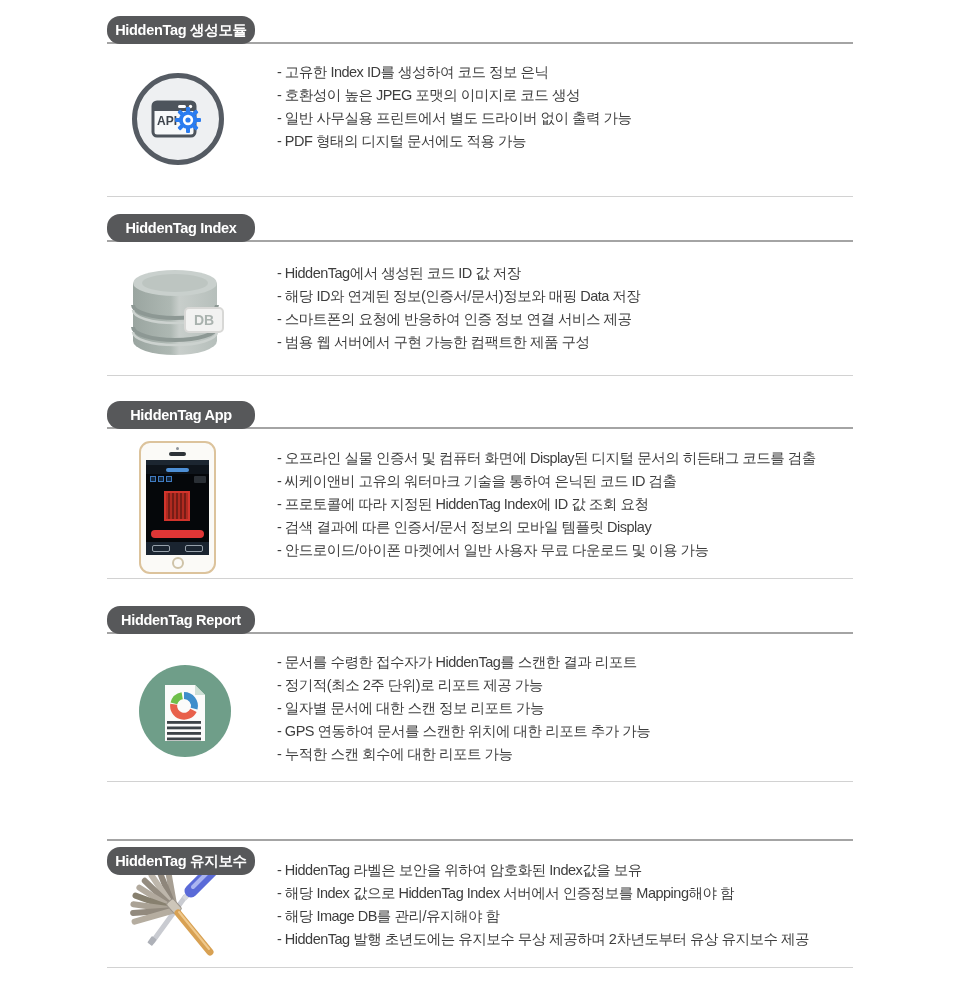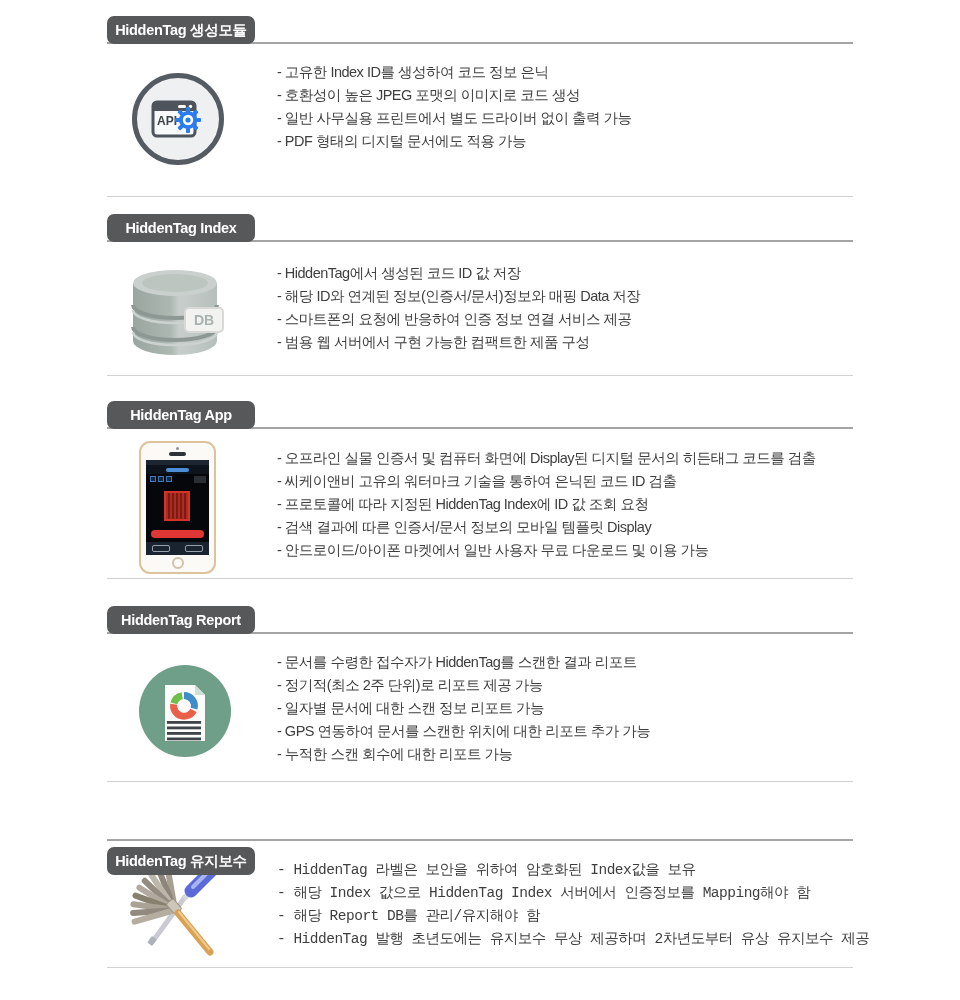--- a/index.html
+++ b/index.html
@@ -4,33 +4,33 @@
 <style>
   html,body { margin:0; padding:0; background:#ffffff; }
   .page {
     position:relative; width:960px; height:1000px; background:#ffffff;
     font-family:"Liberation Sans","DejaVu Sans",sans-serif; overflow:hidden;
   }
   
   .tab {
     position:absolute; left:107px; width:148px; height:28px; background:#57585a;
     color:#ffffff; display:flex; align-items:center; justify-content:center;
-    font-size:14.5px; font-weight:bold; border-radius:7px; letter-spacing:-0.3px; z-index:2;
+    font-size:14.5px; font-weight:bold; border-radius:13px; letter-spacing:-0.3px; z-index:2;
   }
   .tab-line { position:absolute; left:107px; width:746px; height:2px; background:#a4a4a4; z-index:1; }
   .divider  { position:absolute; left:107px; width:746px; height:1px; background:#d2d2d2; }
   .bullets {
     position:absolute; left:277px; margin:0; padding:0; list-style:none;
     font-size:14.5px; line-height:23px; color:#3e3e3e; letter-spacing:-0.5px; white-space:nowrap;
   }
   .t1 { top:16px; }  .l1 { top:42px; }  .b1 { top:61px; }  .d1 { top:196px; }
   .t2 { top:214px;text-align:center; } .l2 { top:240px; } .b2 { top:262px; } .d2 { top:375px; }
   .t3 { top:401px; } .l3 { top:427px; } .b3 { top:447px; } .d3 { top:578px; }
   .t4 { top:606px; } .l4 { top:632px; } .b4 { top:651px; } .d4 { top:781px; }
-  .t5 { top:847px; } .l5 { top:839px; } .b5 { top:859px;font-family:Liberation Mono, monospace; } .d5 { top:967px; }
+  .t5 { top:847px; } .l5 { top:839px; } .b5 { top:859px; } .d5 { top:967px; }
   .icon-abs { position:absolute; }
   
   .phone {
     position:absolute; left:139px; top:441px; width:77px; height:133px; box-sizing:border-box;
     background:#fbfaf7; border:2px solid #dcc39c; border-radius:11px;
   }
   .phone .cam { position:absolute; left:35px; top:4px; width:3px; height:3px; border-radius:50%; background:#8b9198; }
   .phone .spk { position:absolute; left:28px; top:9px; width:17px; height:4px; border-radius:2px; background:#2e3338; }
   .phone .screen { position:absolute; left:5px; top:17px; width:63px; height:95px; background:#05070a; overflow:hidden; }
   .phone .status { height:5px; background:#1c2631; }
@@ -229,18 +229,18 @@
 
       <rect x="66" y="41" width="7" height="5" rx="1" transform="rotate(-45 69.5 43.5)" fill="#d7d9dd"></rect>
       <line x1="74" y1="38" x2="98" y2="14" stroke="#5a6ad8" stroke-width="13" stroke-linecap="round"></line>
       <line x1="76" y1="34" x2="97" y2="13" stroke="#aab4f0" stroke-width="4" stroke-linecap="round"></line>
     </svg>
   </div>
 
   <ul class="bullets b5">
     <li>- HiddenTag 라벨은 보안을 위하여 암호화된 Index값을 보유</li>
     <li>- 해당 Index 값으로 HiddenTag Index 서버에서 인증정보를 Mapping해야 함</li>
-    <li>- 해당 Report DB를 관리/유지해야 함</li>
+    <li>- 해당 Image DB를 관리/유지해야 함</li>
     <li>- HiddenTag 발행 초년도에는 유지보수 무상 제공하며 2차년도부터 유상 유지보수 제공</li>
   </ul>
   <div class="divider d5"></div>
 
 </div>
 
 </body></html>

